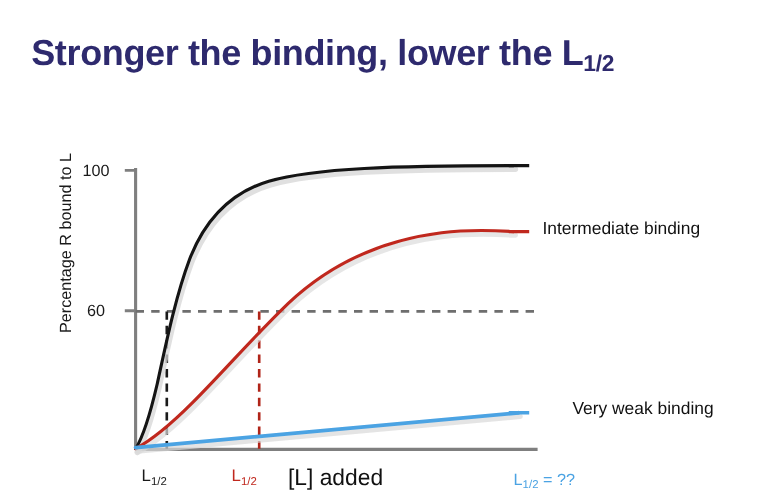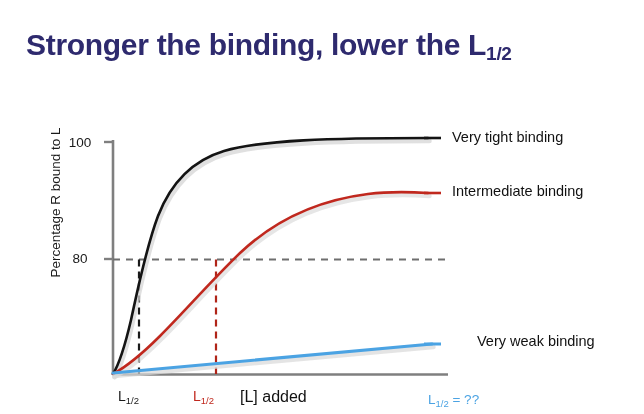--- a/index.html
+++ b/index.html
@@ -66,21 +66,21 @@
     text-align: center;
     white-space: nowrap;
   }
   #tick-100 { left: 60px; top: 115px; width: 40px; }
   #tick-50  { left: 60px; top: 231px; width: 40px; }
 
   #x-axis-title {
     position: absolute;
     left: 240px;
     top: 368px;
-    font-size: 16px;
+    font-size: 19px;
     color: #111111;
     white-space: nowrap;
   }
   .halflabel {
     position: absolute;
     font-size: 14px;
     white-space: nowrap;
   }
   .halflabel sub {
     font-size: 9.5px;
@@ -139,28 +139,27 @@
       <line x1="113" y1="353" x2="432" y2="324" stroke="#4BA3E3" stroke-width="3.2" stroke-linecap="round"></line>
 
       <line x1="424" y1="118" x2="441" y2="118" stroke="#141414" stroke-width="2.6"></line>
       <line x1="424" y1="173" x2="441" y2="173" stroke="#C0281E" stroke-width="2.6"></line>
       <line x1="424" y1="324" x2="441" y2="324" stroke="#4BA3E3" stroke-width="3"></line>
     </svg>
 
     <div id="y-axis-label">Percentage R bound to L</div>
 
     <div class="tick-label" id="tick-100">100</div>
-    <div class="tick-label" id="tick-50">80</div>
+    <div class="tick-label" id="tick-50">60</div>
 
     <div id="x-axis-title">[L] added</div>
 
     <div class="halflabel" id="halflabel-black"><span>L</span><sub>1/2</sub></div>
 
     <div class="halflabel" id="halflabel-red"><span>L</span><sub>1/2</sub></div>
 
     <div class="halflabel" id="halflabel-blue"><span>L</span><sub>1/2</sub><span> = ??</span></div>
 
-    <div class="series-label" id="label-tight">Very tight binding</div>
     <div class="series-label" id="label-inter">Intermediate binding</div>
     <div class="series-label" id="label-weak">Very weak binding</div>
 
   </div>
 </div>
 
 </body></html>

